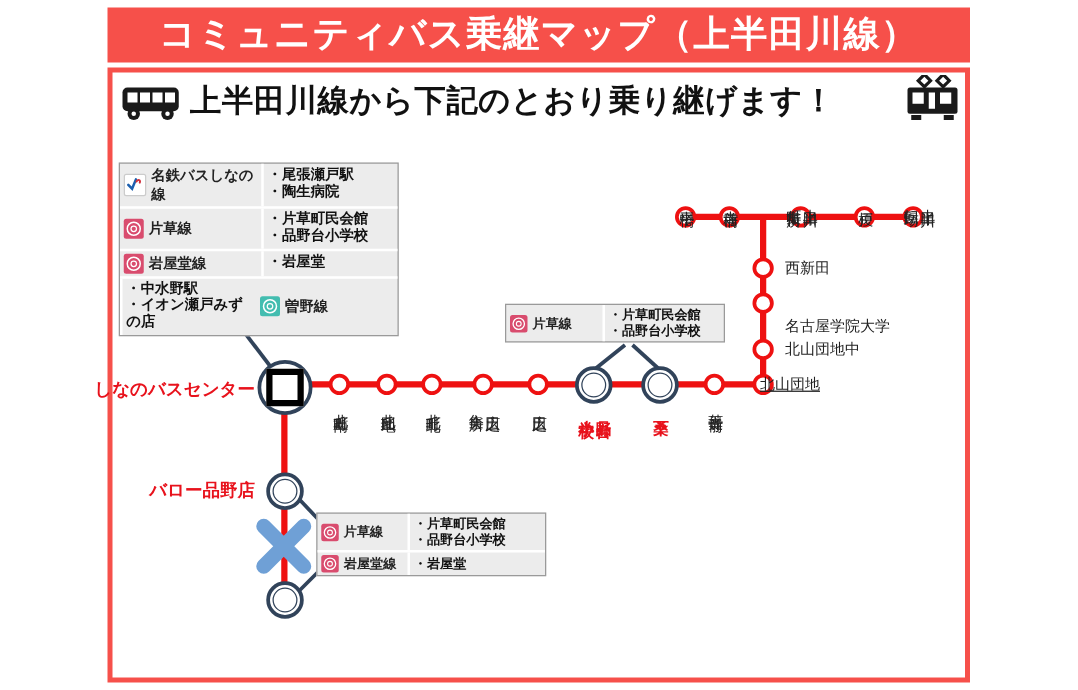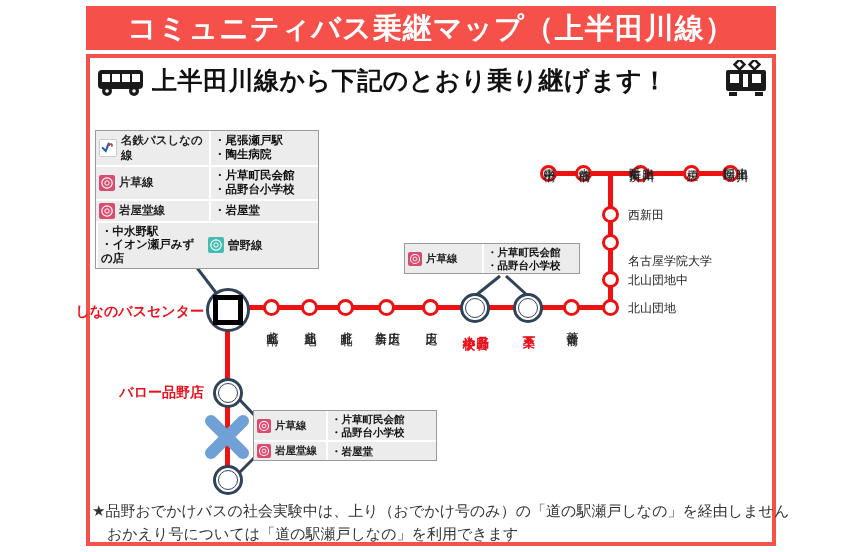--- a/index.html
+++ b/index.html
@@ -221,21 +221,21 @@
 転回場</div>
 
   <div class="stn" style="left:602px;top:206px;"></div>
   <div class="stn" style="left:602px;top:234px;"></div>
   <div class="stn" style="left:602px;top:271px;"></div>
   <div class="stn" style="left:602px;top:299px;"></div>
 
   <div class="hlabel" style="left:628px;top:215px;transform:translateY(-50%);">西新田</div>
   <div class="hlabel" style="left:628px;top:243px;transform:translateY(-50%);margin-top:18px;">名古屋学院大学</div>
   <div class="hlabel" style="left:628px;top:280px;transform:translateY(-50%);">北山団地中</div>
-  <div class="hlabel" style="left:628px;top:308px;transform:translateY(-50%);">北山団地</div>
+  <div class="hlabel" style="left:608px;top:308px;transform:translateY(-50%);text-decoration:underline;">北山団地</div>
 
   <div class="stn" style="left:263px;top:299px;"></div>
   <div class="stn" style="left:301px;top:299px;"></div>
   <div class="stn" style="left:337px;top:299px;"></div>
   <div class="stn" style="left:378px;top:299px;"></div>
   <div class="stn" style="left:422px;top:299px;"></div>
   <div class="stn" style="left:563px;top:299px;"></div>
 
   <div class="big" style="left:460px;top:293px;"></div>
   <div class="big" style="left:513px;top:293px;"></div>
@@ -253,18 +253,14 @@
   <div class="vlabel red" style="left:528px;top:326px;transform:translateX(-50%);font-size:12.5px;">桑下</div>
 
   <div class="hub-ring" style="left:206px;top:288px;"></div>
   <div class="hub-square" style="left:213px;top:295px;"></div>
   <div class="big" style="left:213px;top:378px;"></div>
   <div class="big" style="left:213px;top:465px;"></div>
 
   <div class="hlabel red bigred" style="right:658px;top:312px;transform:translateY(-50%);">しなのバスセンター</div>
   <div class="hlabel red bigred" style="right:658px;top:393px;transform:translateY(-50%);">バロー品野店</div>
 
-  <div class="note">
-    <div>★品野おでかけバスの社会実験中は、上り（おでかけ号のみ）の「道の駅瀬戸しなの」を経由しません</div>
-    <div class="l2">おかえり号については「道の駅瀬戸しなの」を利用できます</div>
-  </div>
 
 </div>
 
 </body></html>

